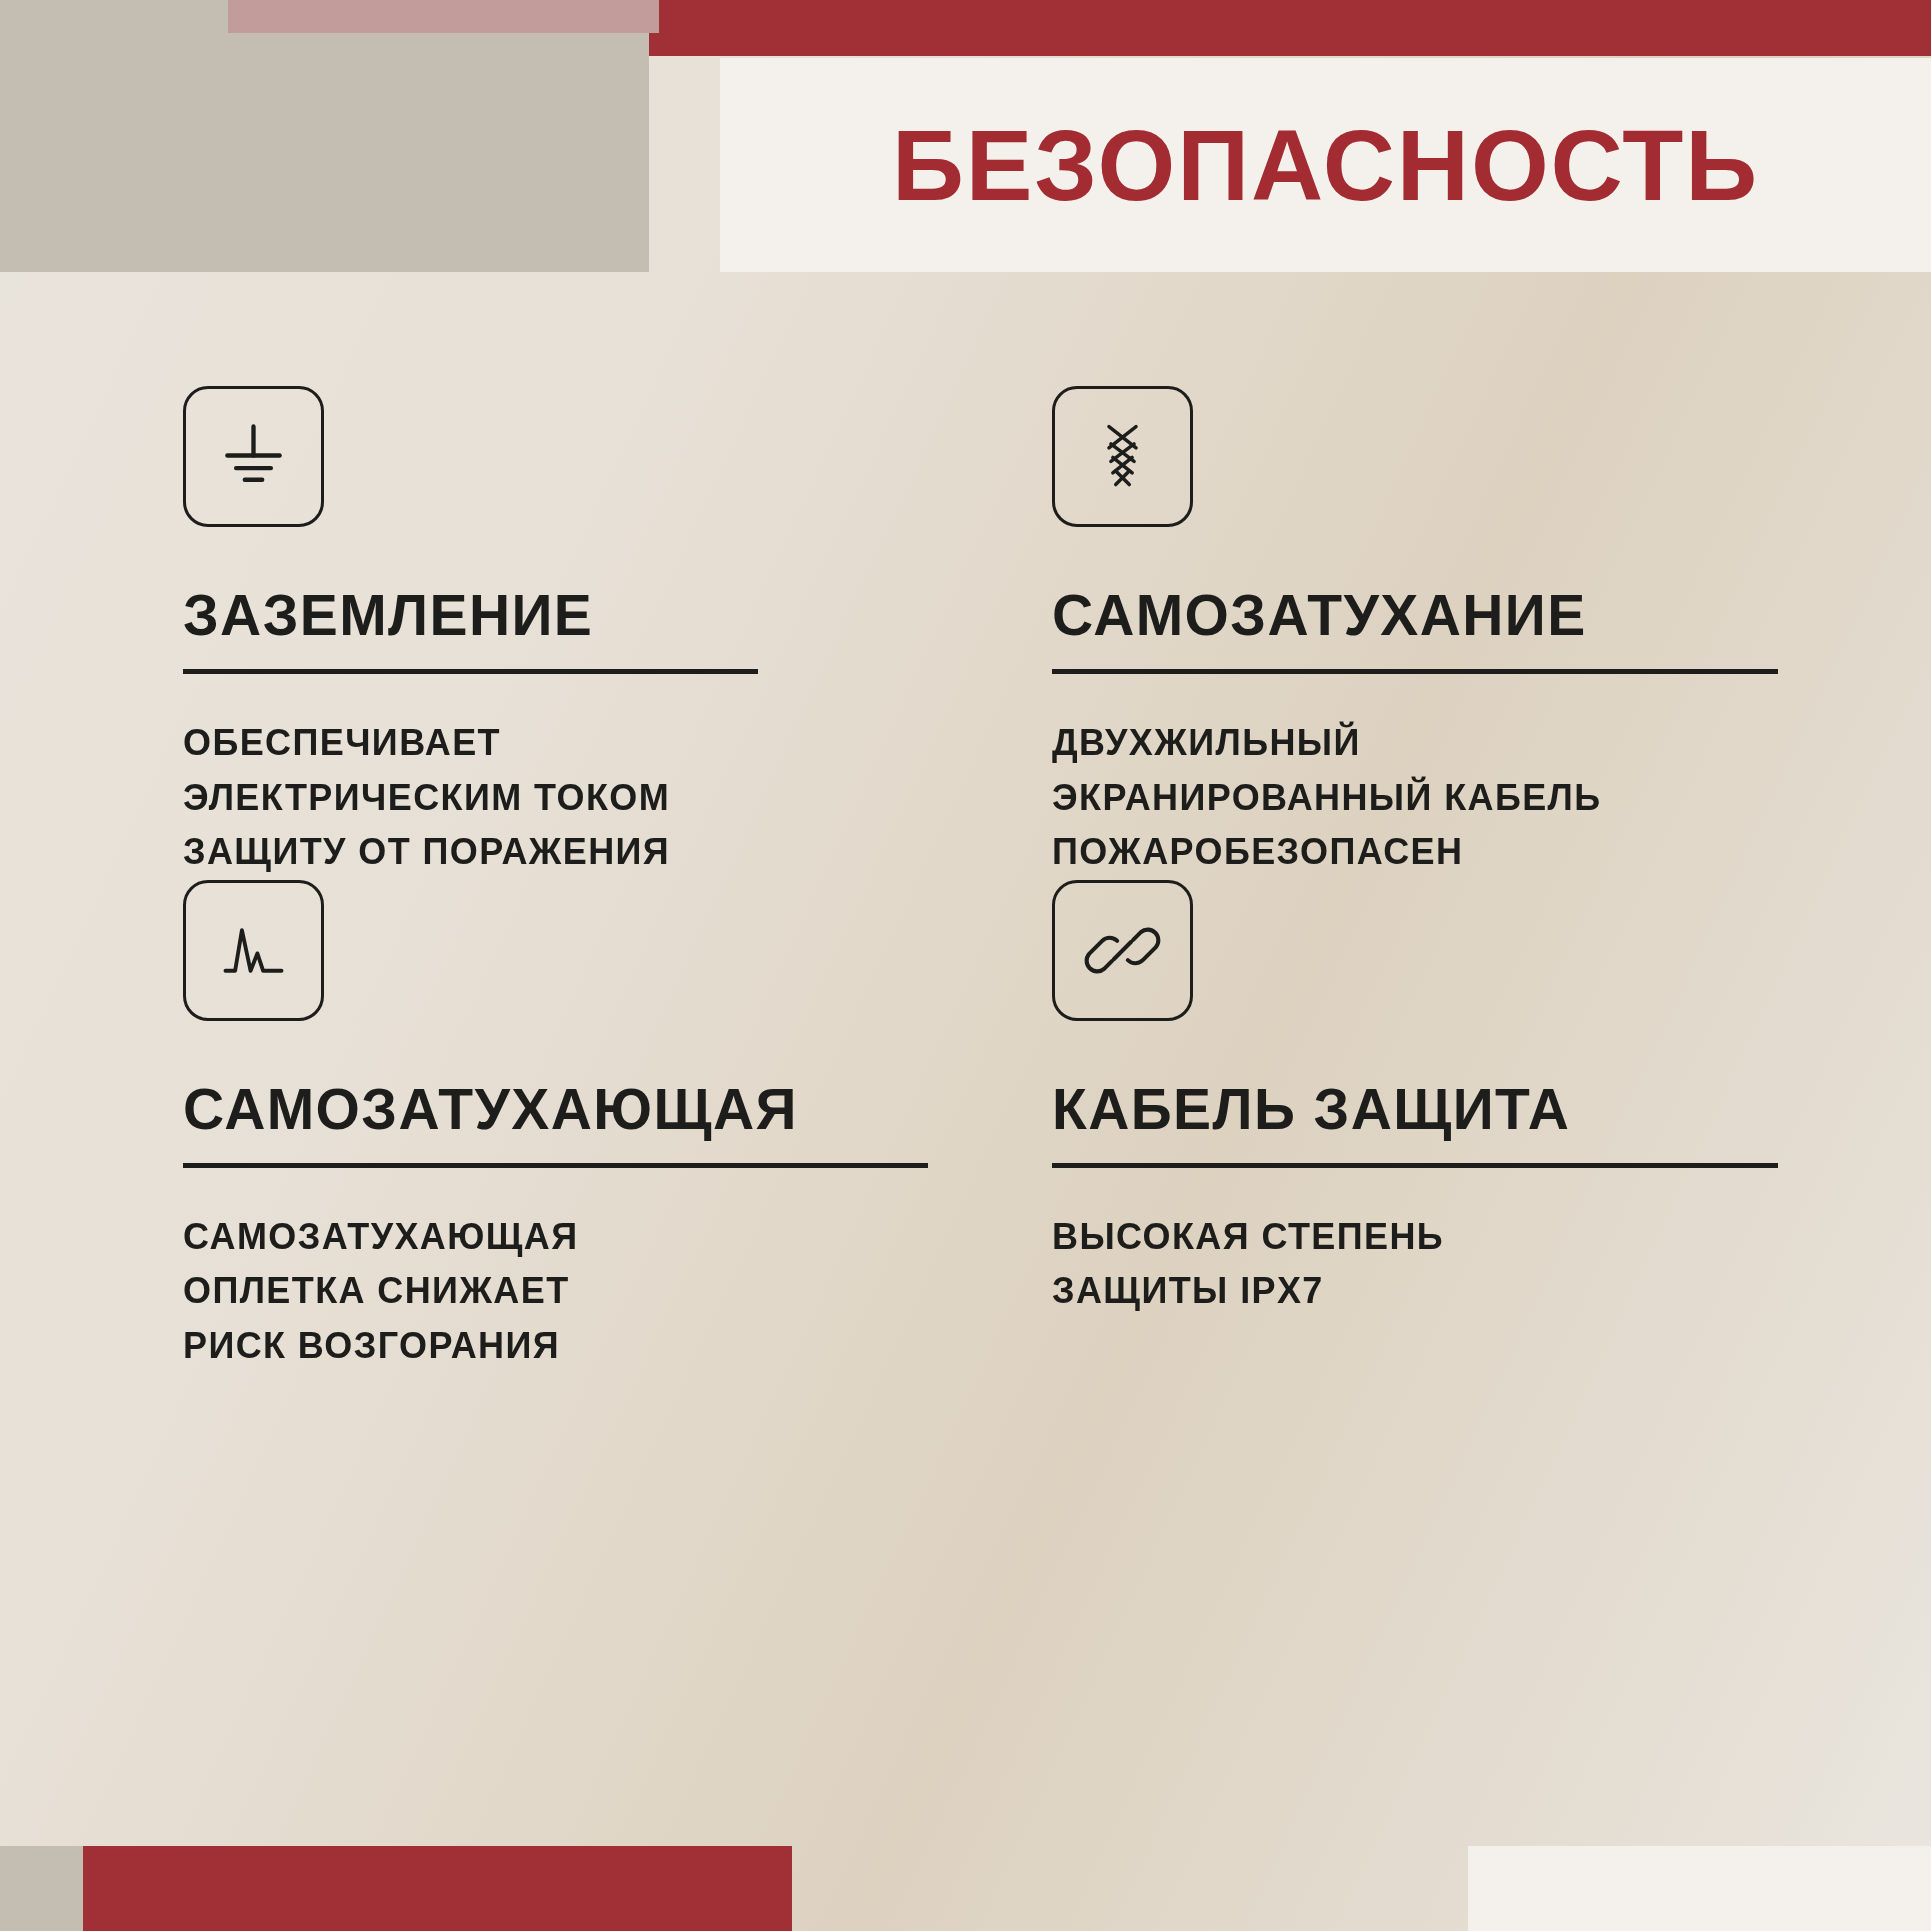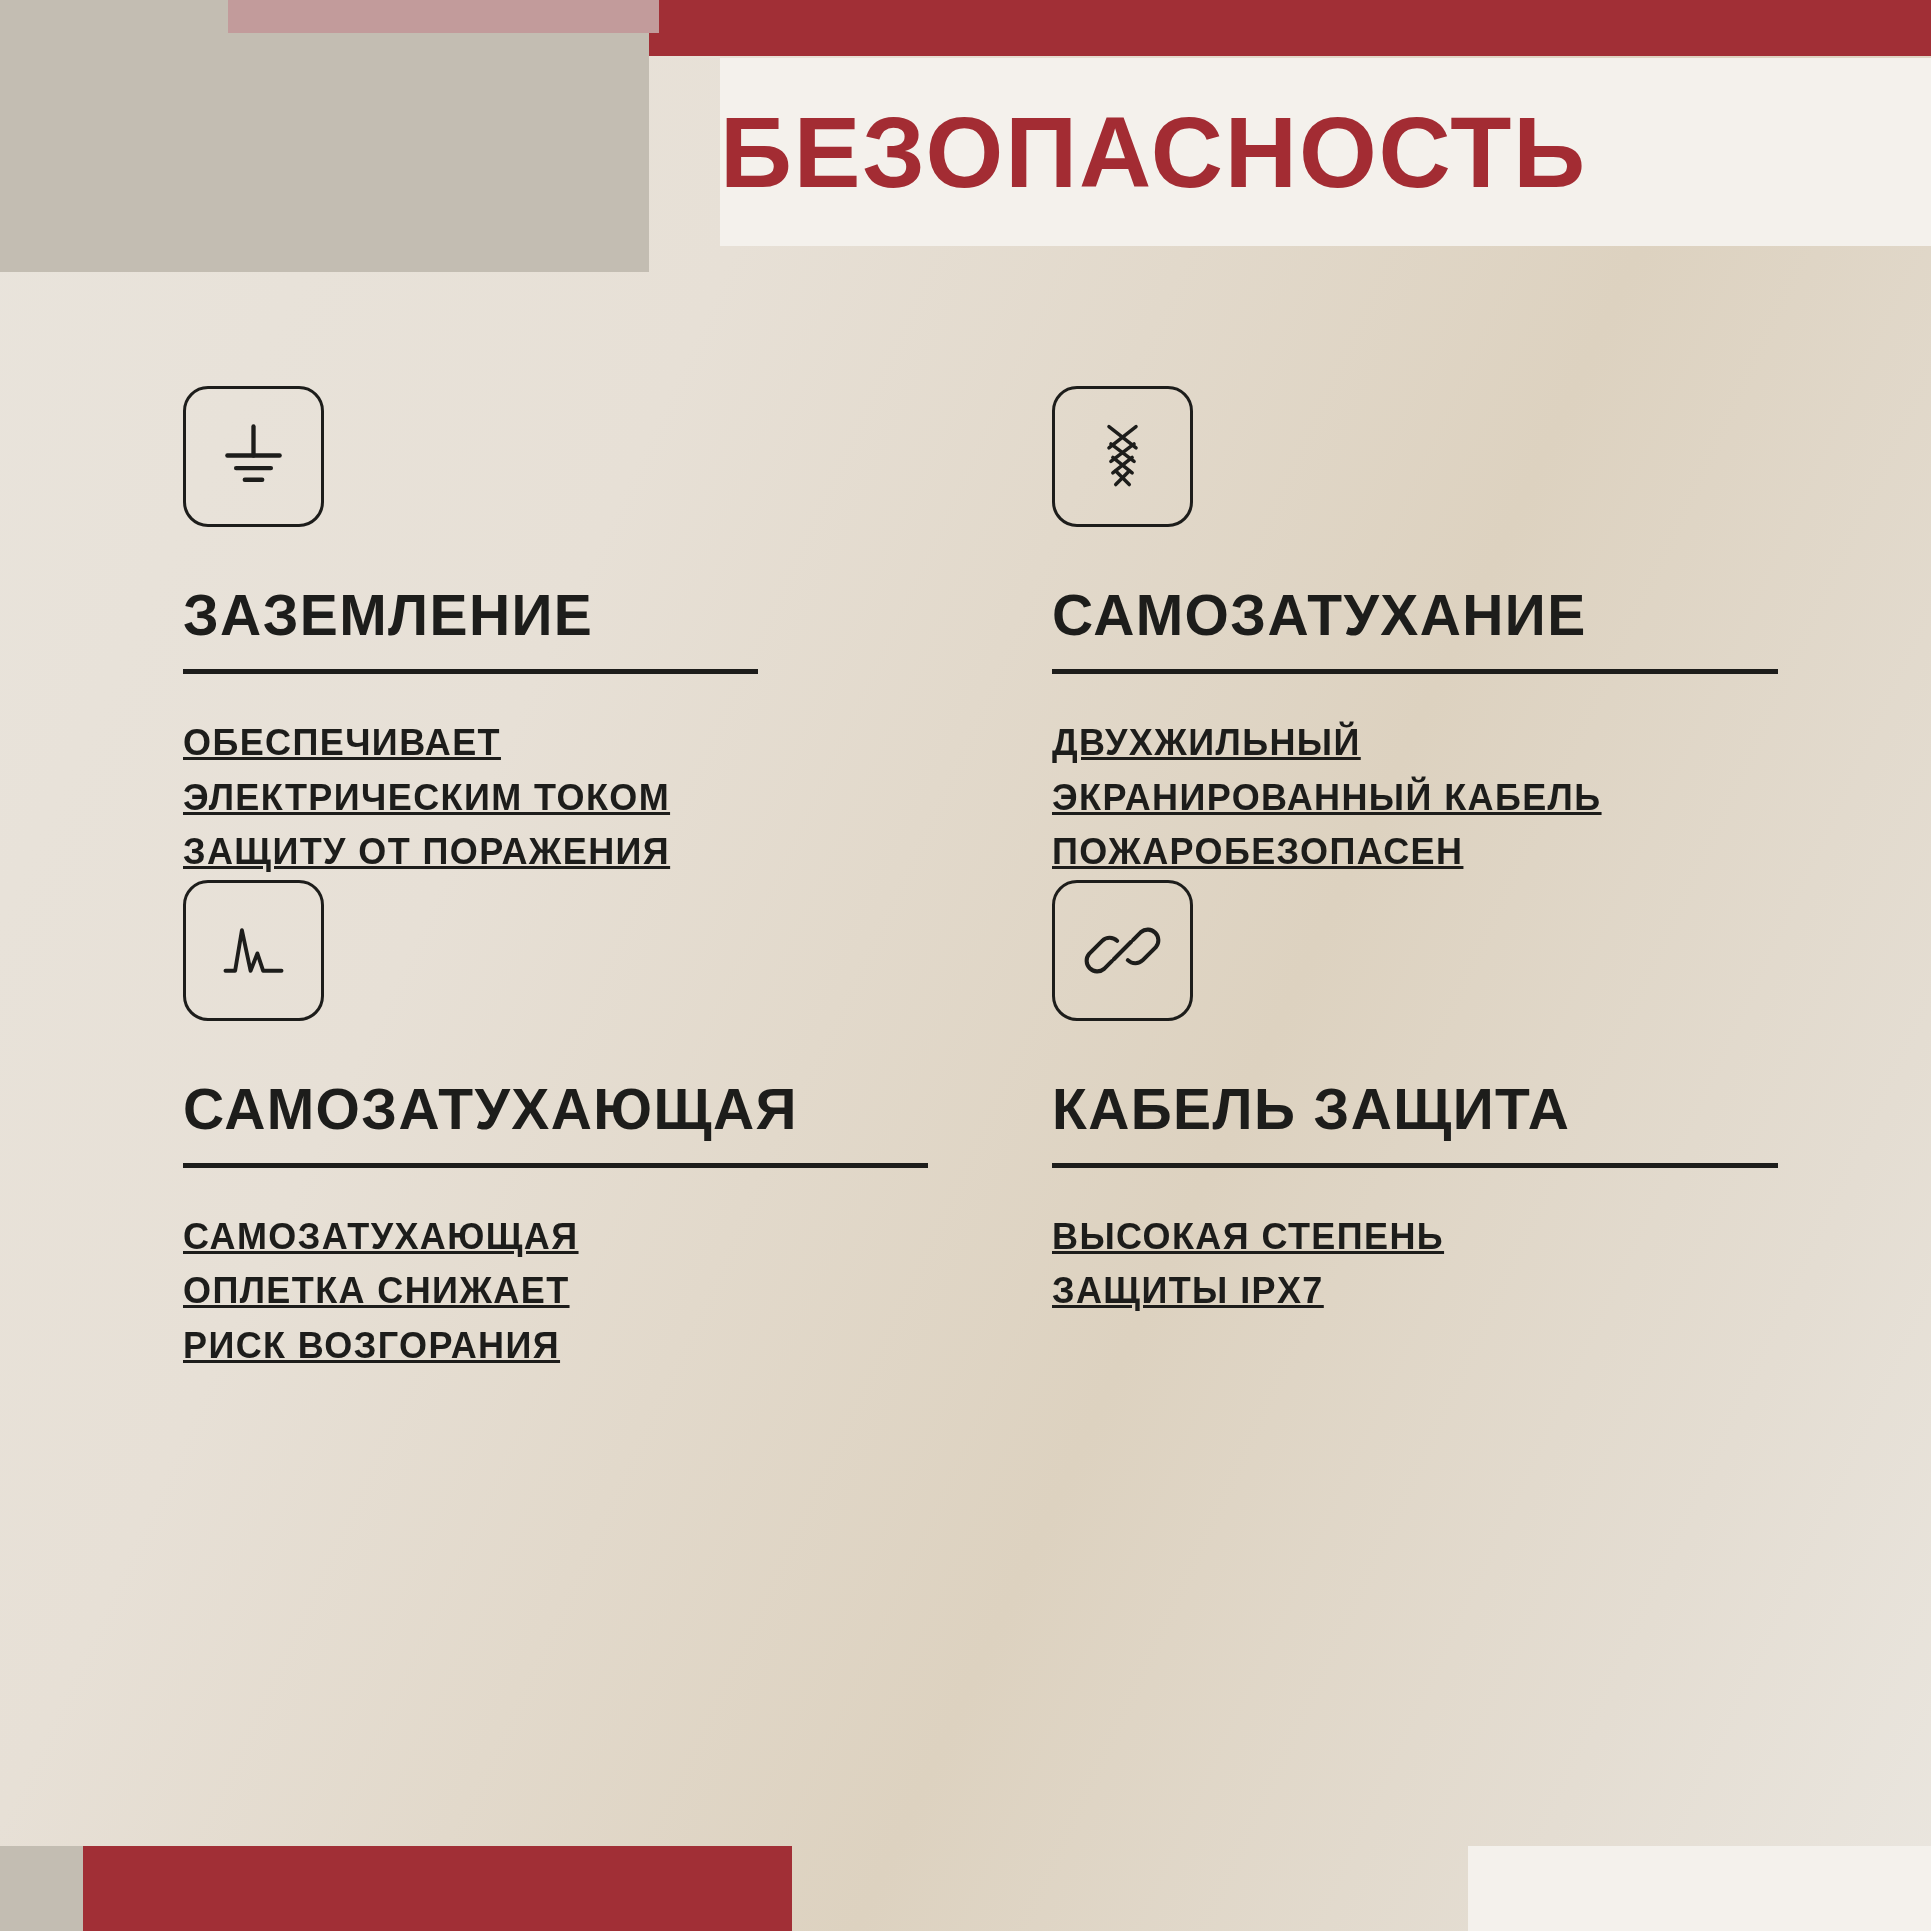--- a/index.html
+++ b/index.html
@@ -41,25 +41,25 @@
     top: 0;
     width: 431px;
     height: 33px;
     background: #c29b9b;
   }
   .deco-title-panel {
     position: absolute;
     left: 720px;
     top: 58px;
     width: 1211px;
-    height: 188px;
+    height: 214px;
     background: #f4f1ec;
     display: flex;
     align-items: center;
-    justify-content: flex-start;
+    justify-content: center;
   }
   .deco-red-bottom {
     position: absolute;
     left: 0;
     bottom: 0;
     width: 792px;
     height: 85px;
     background: #a12f36;
   }
   .deco-gray-bottom {
@@ -132,21 +132,20 @@
   .rule.w4 { width: 726px; }
 
   .card-body {
     margin-top: 42px;
     font-size: 36px;
     font-weight: bold;
     letter-spacing: 1.4px;
     line-height: 1.52;
     color: #1d1d1b;
     text-transform: uppercase;
-    text-decoration: underline;
   }
   .card-body div { white-space: nowrap; }
 </style>
 </head>
 <body>
 
 <div class="poster">
 
   <div class="deco-red-top"></div>
   <div class="deco-gray-top"></div>

